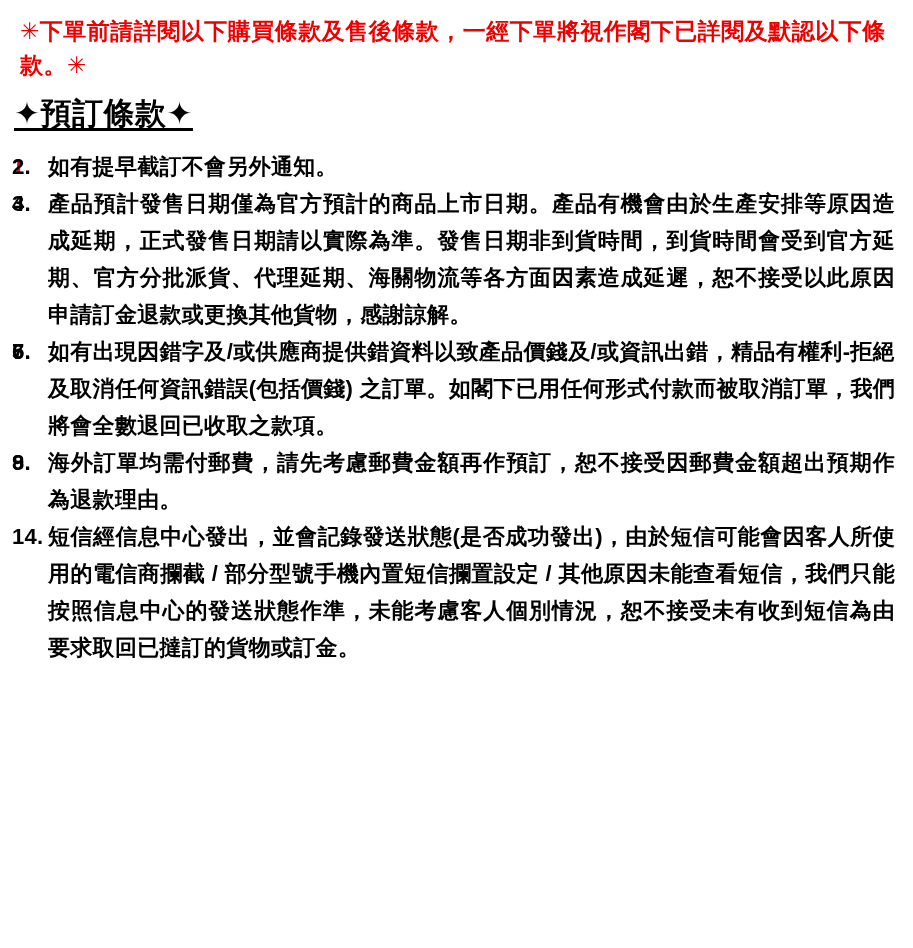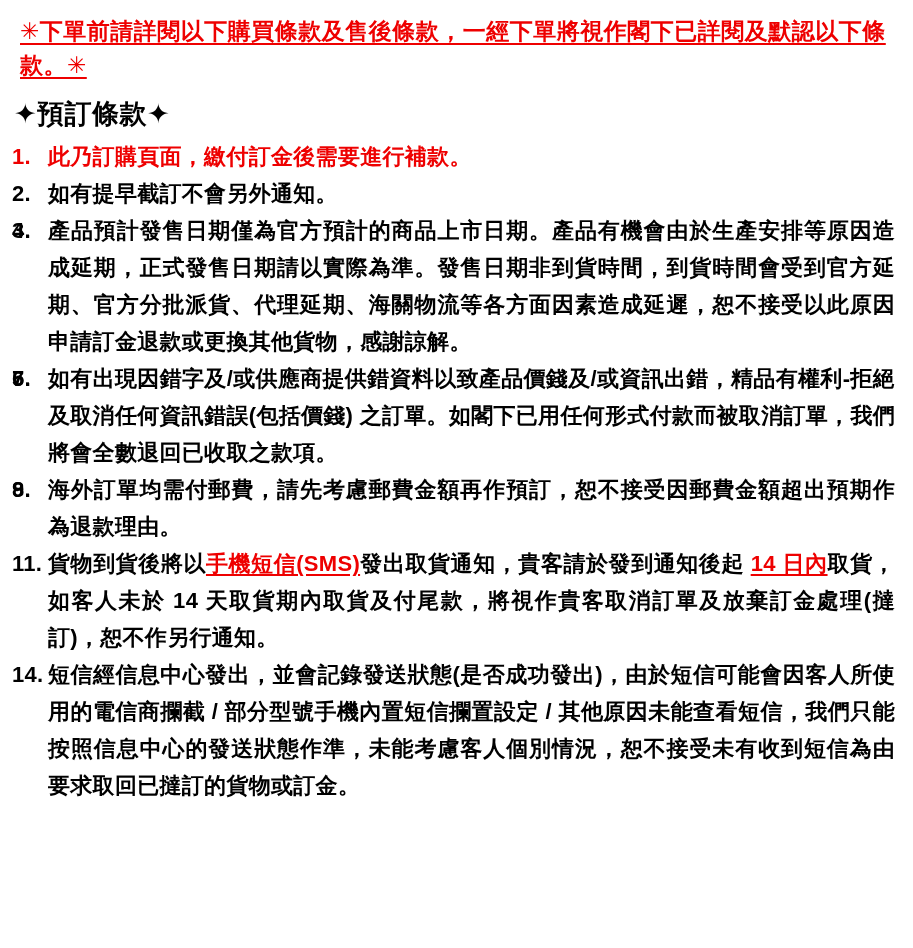--- a/index.html
+++ b/index.html
@@ -18,31 +18,31 @@
   }
   .doc{
     padding:8px 18px 12px 12px;
     box-sizing:border-box;
     width:913px;
   }
   .notice{
     color:var(--red);
     font-size:23px;
     line-height:34px;
-    text-decoration:underline;
     text-underline-offset:4px;
     margin:6px 0 16px 8px;
     letter-spacing:0.5px;
   }
   .section-title{
     color:var(--black);
-    font-size:27px;
+    font-size:31px;
     line-height:32px;
+    text-decoration:underline;
     text-underline-offset:4px;
-    margin:0 0 8px 2px;
+    margin:0 0 18px 2px;
     letter-spacing:0.5px;
   }
   ol.terms-list{
     list-style:none;
     margin:0;
     padding:0;
   }
   .term-item{
     position:relative;
     padding-left:36px;
@@ -66,25 +66,24 @@
 </style>
 </head>
 <body>
 
 <div class="doc">
   <div class="notice">✳下單前請詳閱以下購買條款及售後條款，一經下單將視作閣下已詳閱及默認以下條款。✳</div>
 
   <div class="section-title">✦預訂條款✦</div>
 
   <ol class="terms-list" id="terms-list">
-      <li class="term-item red"><span class="num">1.</span><span><span>此乃訂購頁面，繳付訂金後需要進行補款。</span></span></li>
+      <li class="term-item red"><span class="num">1.</span></li>
       <li class="term-item"><span class="num">2.</span><span><span>如有提早截訂不會另外通知。</span></span></li>
       <li class="term-item"><span class="num">3.</span></li>
       <li class="term-item"><span class="num">4.</span><span><span>產品預計發售日期僅為官方預計的商品上市日期。產品有機會由於生產安排等原因造成延期，正式發售日期請以實際為準。發售日期非到貨時間，到貨時間會受到官方延期、官方分批派貨、代理延期、海關物流等各方面因素造成延遲，恕不接受以此原因申請訂金退款或更換其他貨物，感謝諒解。</span></span></li>
       <li class="term-item"><span class="num">5.</span></li>
       <li class="term-item"><span class="num">6.</span></li>
       <li class="term-item"><span class="num">7.</span><span><span>如有出現因錯字及/或供應商提供錯資料以致產品價錢及/或資訊出錯，精品有權利-拒絕及取消任何資訊錯誤(包括價錢) 之訂單。如閣下已用任何形式付款而被取消訂單，我們將會全數退回已收取之款項。</span></span></li>
       <li class="term-item"><span class="num">8.</span></li>
       <li class="term-item"><span class="num">9.</span><span><span>海外訂單均需付郵費，請先考慮郵費金額再作預訂，恕不接受因郵費金額超出預期作為退款理由。</span></span></li>
-      <li class="term-item"><span class="num">11.</span><span><span>貨物到貨後將以</span><span class="hl-red">手機短信(SMS)</span><span>發出取貨通知，貴客請於發到通知後起 </span><span class="hl-red">14 日內</span><span>取貨，如客人未於 14 天取貨期內取貨及付尾款，將視作貴客取消訂單及放棄訂金處理(撻訂)，恕不作另行通知。</span></span></li>
       <li class="term-item"><span class="num">14.</span><span><span>短信經信息中心發出，並會記錄發送狀態(是否成功發出)，由於短信可能會因客人所使用的電信商攔截 / 部分型號手機內置短信攔置設定 / 其他原因未能查看短信，我們只能按照信息中心的發送狀態作準，未能考慮客人個別情況，恕不接受未有收到短信為由要求取回已撻訂的貨物或訂金。</span></span></li>
     </ol>
 </div>
 
 </body></html>

